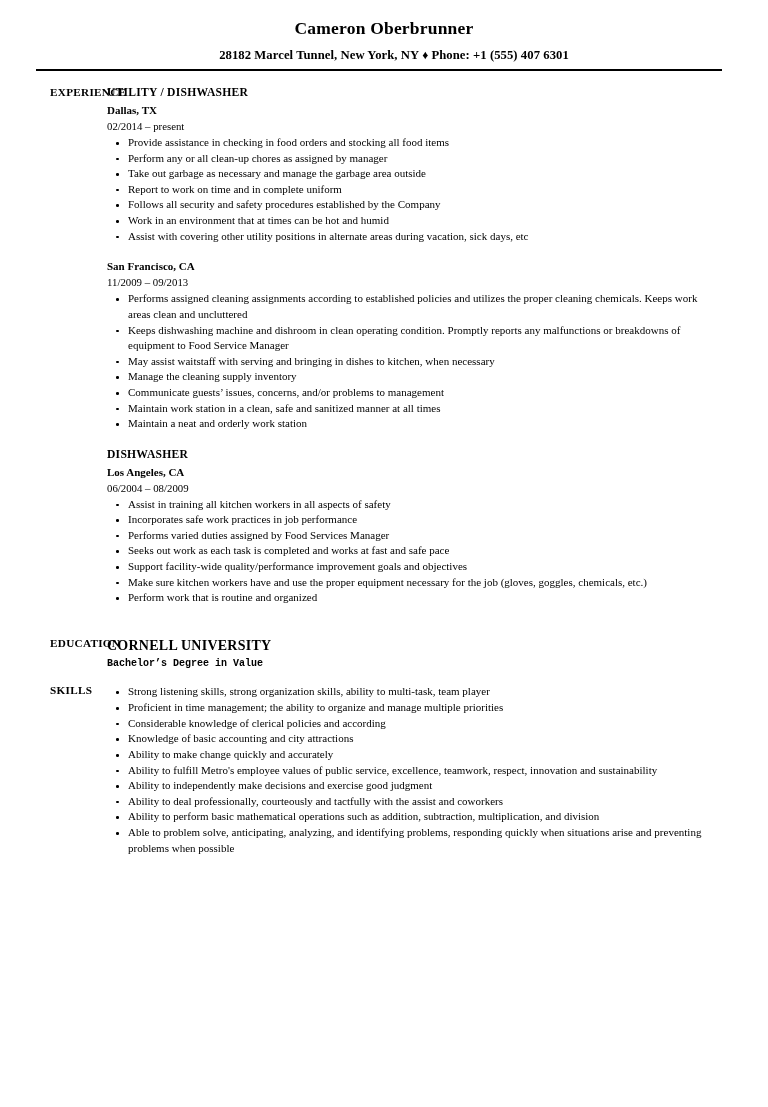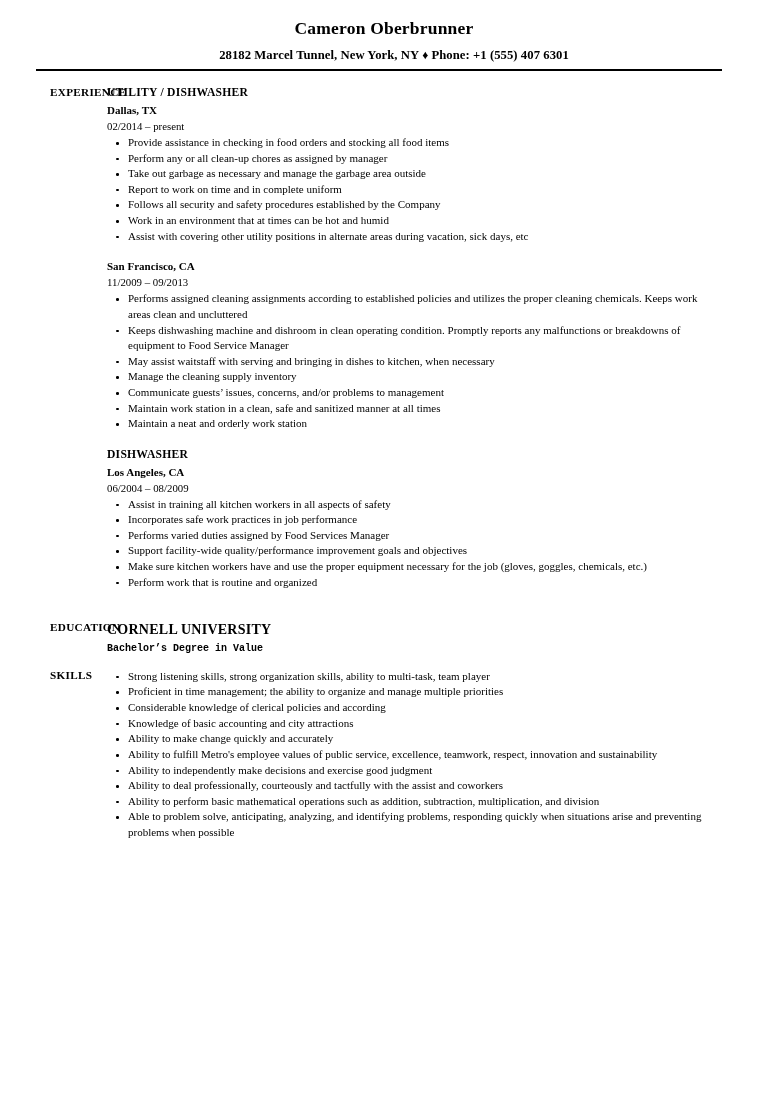--- a/index.html
+++ b/index.html
@@ -187,20 +187,21 @@
         </div>
 
         <div class="entry">
           <div class="job-title">DISHWASHER</div>
           <div class="job-loc">Los Angeles, CA</div>
           <div class="job-date">06/2004 – 08/2009</div>
           <ul class="bullets">
             <li>Assist in training all kitchen workers in all aspects of safety</li>
             <li>Incorporates safe work practices in job performance</li>
             <li>Performs varied duties assigned by Food Services Manager</li>
+            <li>Seeks out work as each task is completed and works at fast and safe pace</li>
             <li>Support facility-wide quality/performance improvement goals and objectives</li>
             <li>Make sure kitchen workers have and use the proper equipment necessary for the job (gloves, goggles, chemicals, etc.)</li>
             <li>Perform work that is routine and organized</li>
           </ul>
         </div>
 
       </div>
     </div>
 
     <div class="section sec-education">

